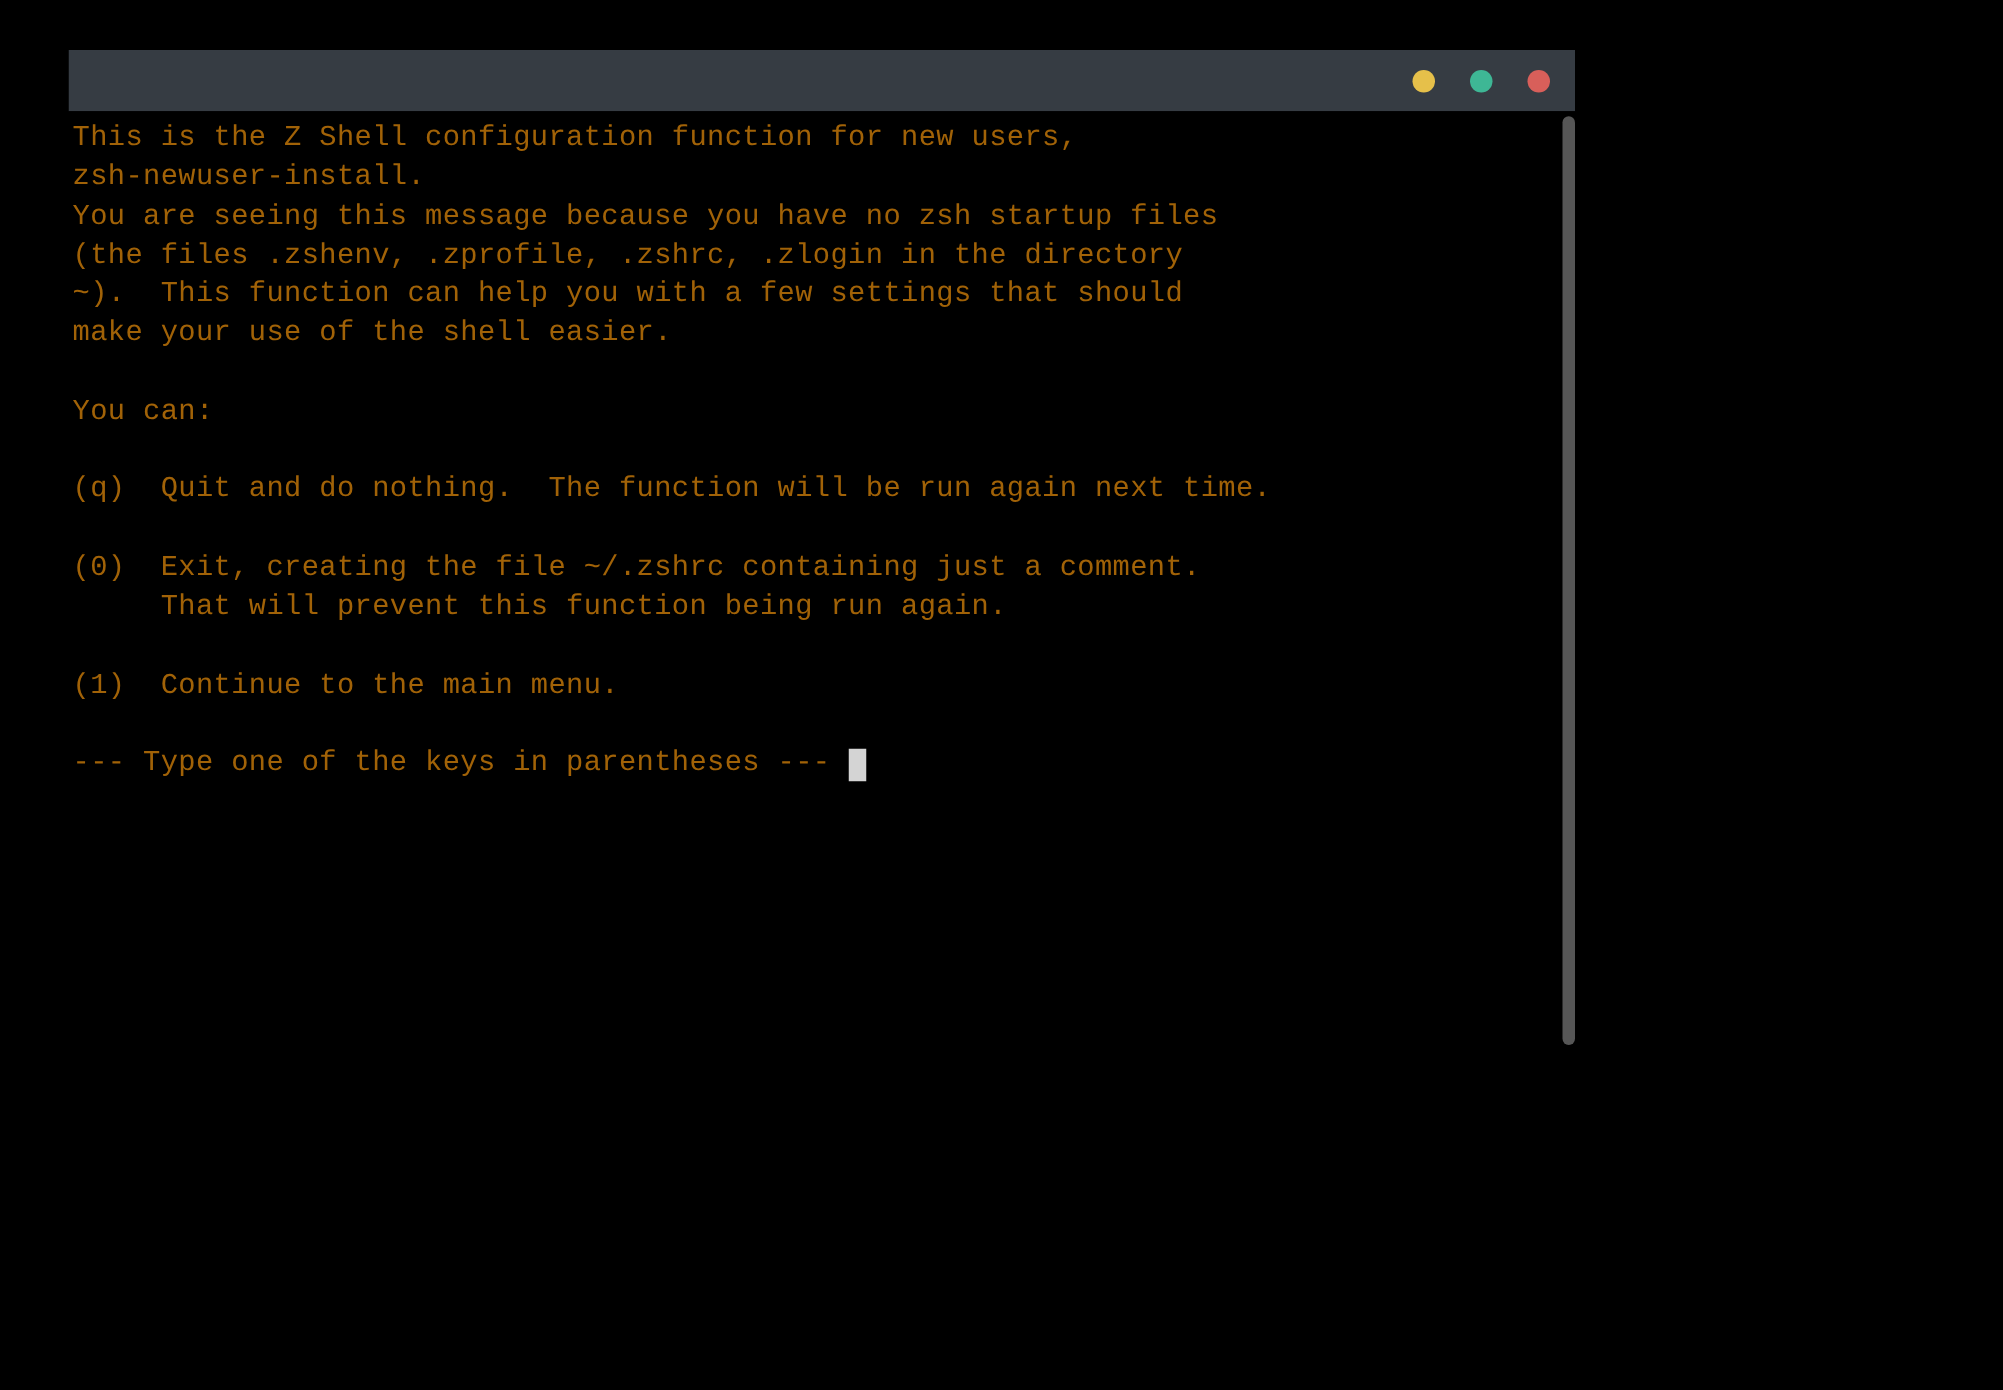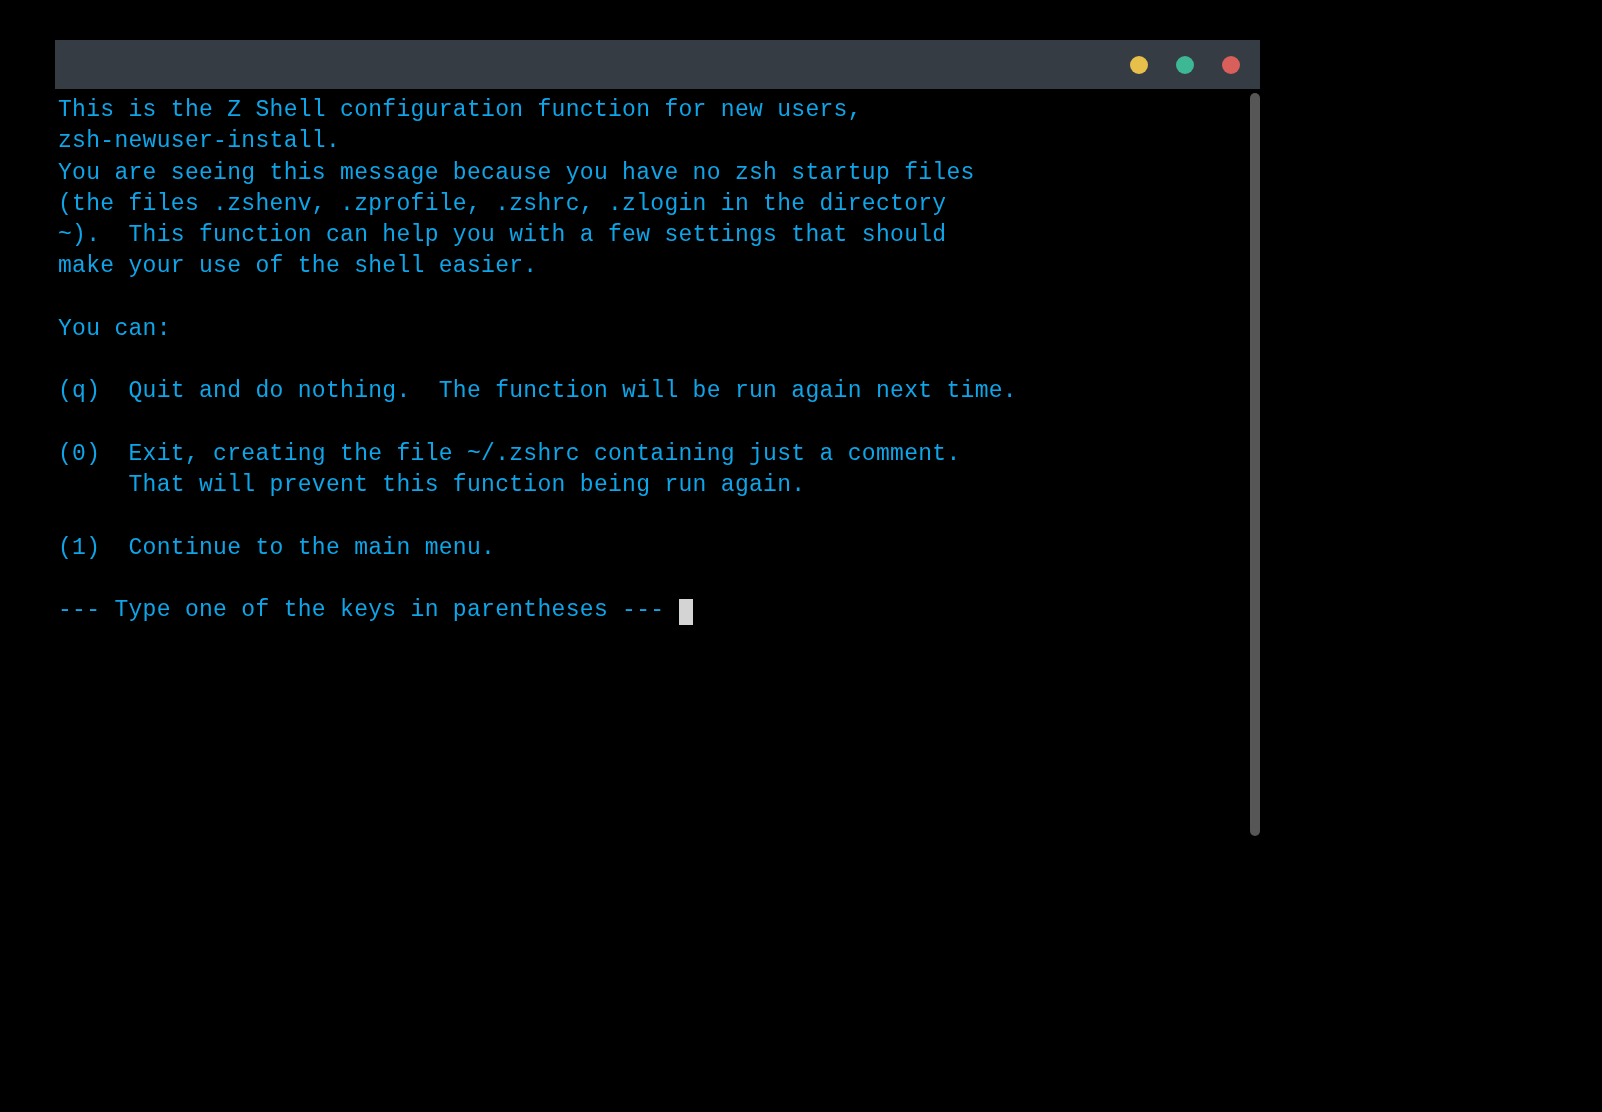--- a/index.html
+++ b/index.html
@@ -42,21 +42,21 @@
     .control-maximize { background: #3eb795; }
     .control-close { background: #d85f5a; }
     .terminal-body {
       flex: 1;
       background: #000;
       position: relative;
       overflow: hidden;
     }
     .terminal-content {
       padding: 6px 0 0 3px;
-      color: #0ea5e9;
+      color: #a16207;
       font-size: 23px;
       line-height: 1.36;
       white-space: pre;
       font-weight: 400;
       letter-spacing: 0.3px;
     }
     .scrollbar-track {
       position: absolute;
       right: 0;
       top: 0;

